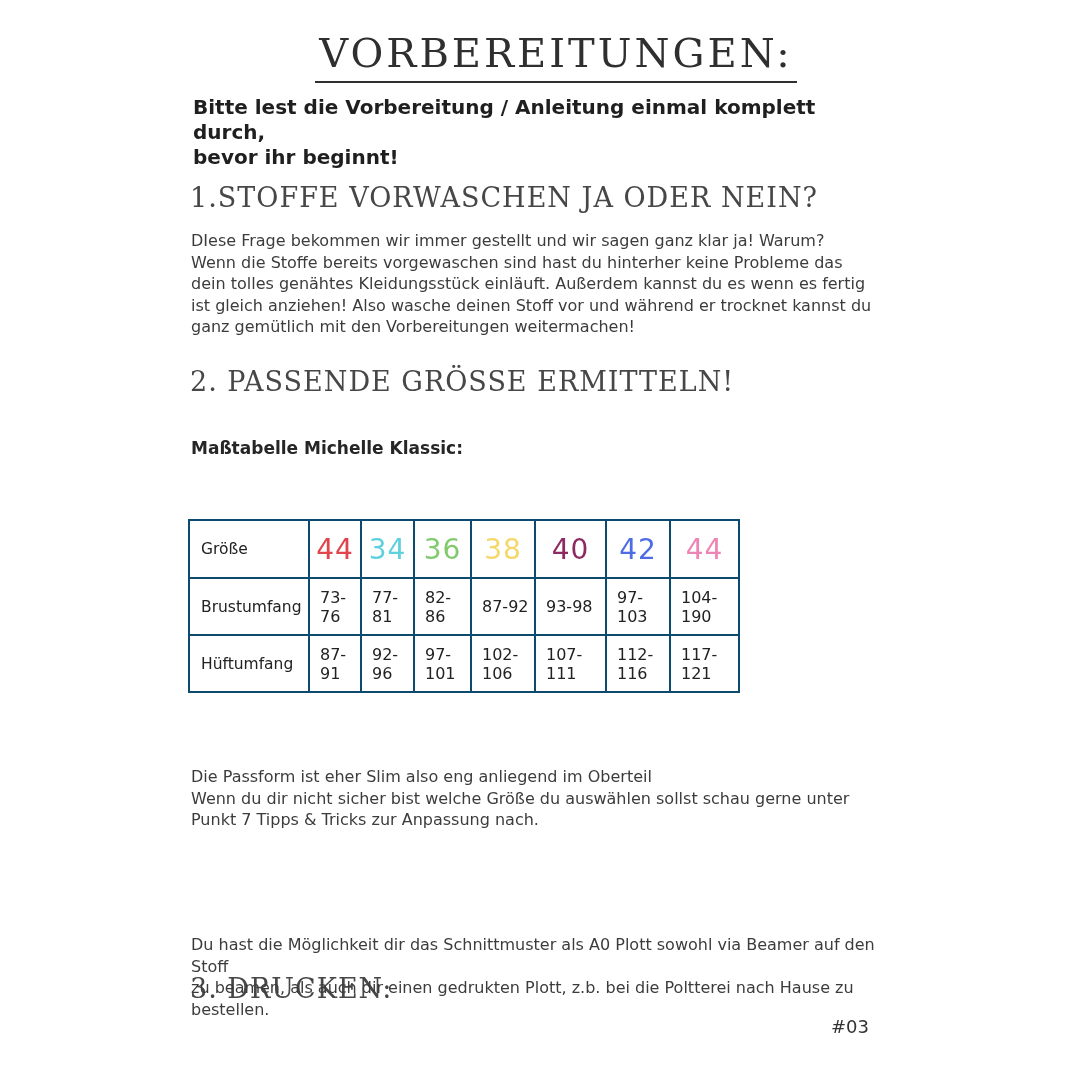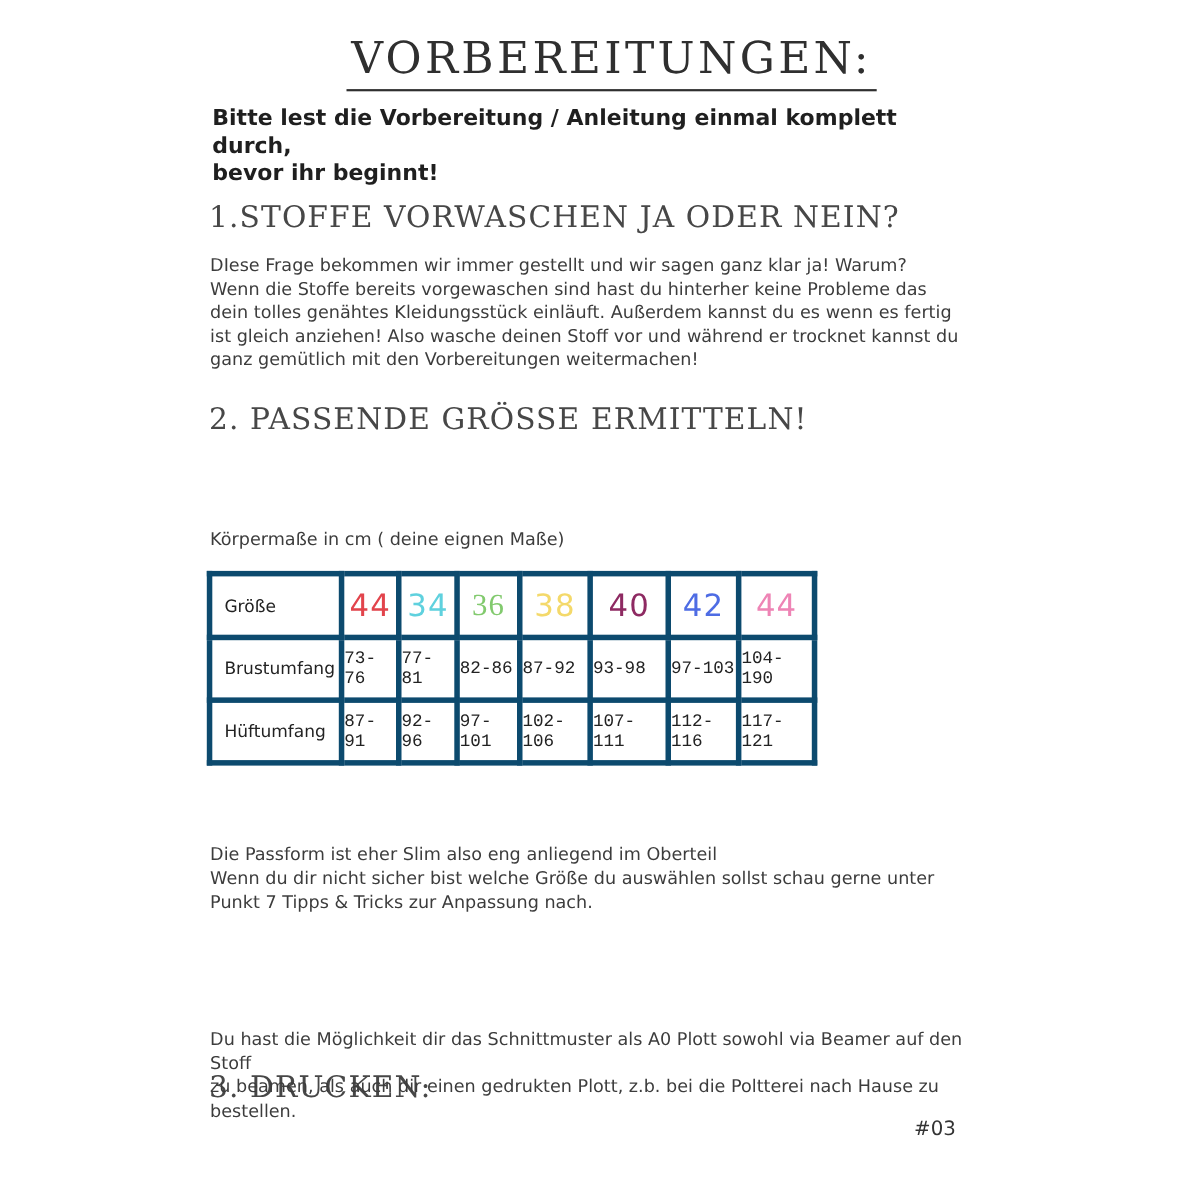--- a/index.html
+++ b/index.html
@@ -87,41 +87,40 @@
   }
   
   table.size-table {
     position: absolute;
     left: 188px; top: 519px;
     width: 550px;
     border-collapse: collapse;
     table-layout: fixed;
   }
   table.size-table td {
-    border: 5px solid #0c4a6e;
+    border: 2px solid #0c4a6e;
     vertical-align: middle;
     overflow: hidden;
   }
   table.size-table tr { height: 57px; }
   table.size-table tr.header-row { height: 58px; }
   td.row-label {
     padding-left: 11px;
     font-size: 15.5px;
     color: #222222;
   }
   td.size-cell {
     text-align: center;
     font-size: 28px;
     letter-spacing: 1px;
   }
   td.value-cell {
-    padding-left: 0;
+    padding-left: 10px;
     font-size: 16px;
     color: #222222;
-    font-family: Liberation Mono, monospace;
   }
   
   .page-number {
     position: absolute;
     left: 800px; top: 1016px;
     width: 100px;
     text-align: center;
     font-size: 18px;
     color: #333333;
   }
@@ -140,39 +139,39 @@
 
   <h2 class="h2 s1">1.STOFFE VORWASCHEN JA ODER NEIN?</h2>
   <p class="body s1-body">DIese Frage bekommen wir immer gestellt und wir sagen ganz klar ja! Warum?
 Wenn die Stoffe bereits vorgewaschen sind hast du hinterher keine Probleme das
 dein tolles genähtes Kleidungsstück einläuft. Außerdem kannst du es wenn es fertig
 ist gleich anziehen! Also wasche deinen Stoff vor und während er trocknet kannst du
 ganz gemütlich mit den Vorbereitungen weitermachen!</p>
 
   <h2 class="h2 s2">2. PASSENDE GRÖSSE ERMITTELN!</h2>
 
-  <div class="table-subtitle">Körpermaße in cm ( deine eignen Maße)</div>
+  <div class="table-title">Maßtabelle Michelle Klassic:</div>
 
   <table class="size-table">
     <colgroup>
       <col style="width:120px">
       <col style="width:52px">
       <col style="width:53px">
       <col style="width:57px">
       <col style="width:64px">
       <col style="width:71px">
       <col style="width:64px">
       <col style="width:69px">
     </colgroup>
     <tbody id="size-table-body">
         <tr class="header-row">
           <td class="row-label">Größe</td>
           <td class="size-cell" style="color: rgb(226, 68, 76);">44</td>
           <td class="size-cell" style="color: rgb(95, 209, 222);">34</td>
-          <td class="size-cell" style="color: rgb(130, 202, 110); font-family: Liberation Serif, serif;">36</td>
+          <td class="size-cell" style="color: rgb(130, 202, 110);">36</td>
           <td class="size-cell" style="color: rgb(244, 217, 106);">38</td>
           <td class="size-cell" style="color: rgb(142, 42, 98);">40</td>
           <td class="size-cell" style="color: rgb(78, 108, 228); text-align: center;">42</td>
           <td class="size-cell" style="color: rgb(238, 132, 181);">44</td>
         </tr>
         <tr>
           <td class="row-label">Brustumfang</td>
           <td class="value-cell">73-76</td>
           <td class="value-cell">77-81</td>
           <td class="value-cell">82-86</td>

